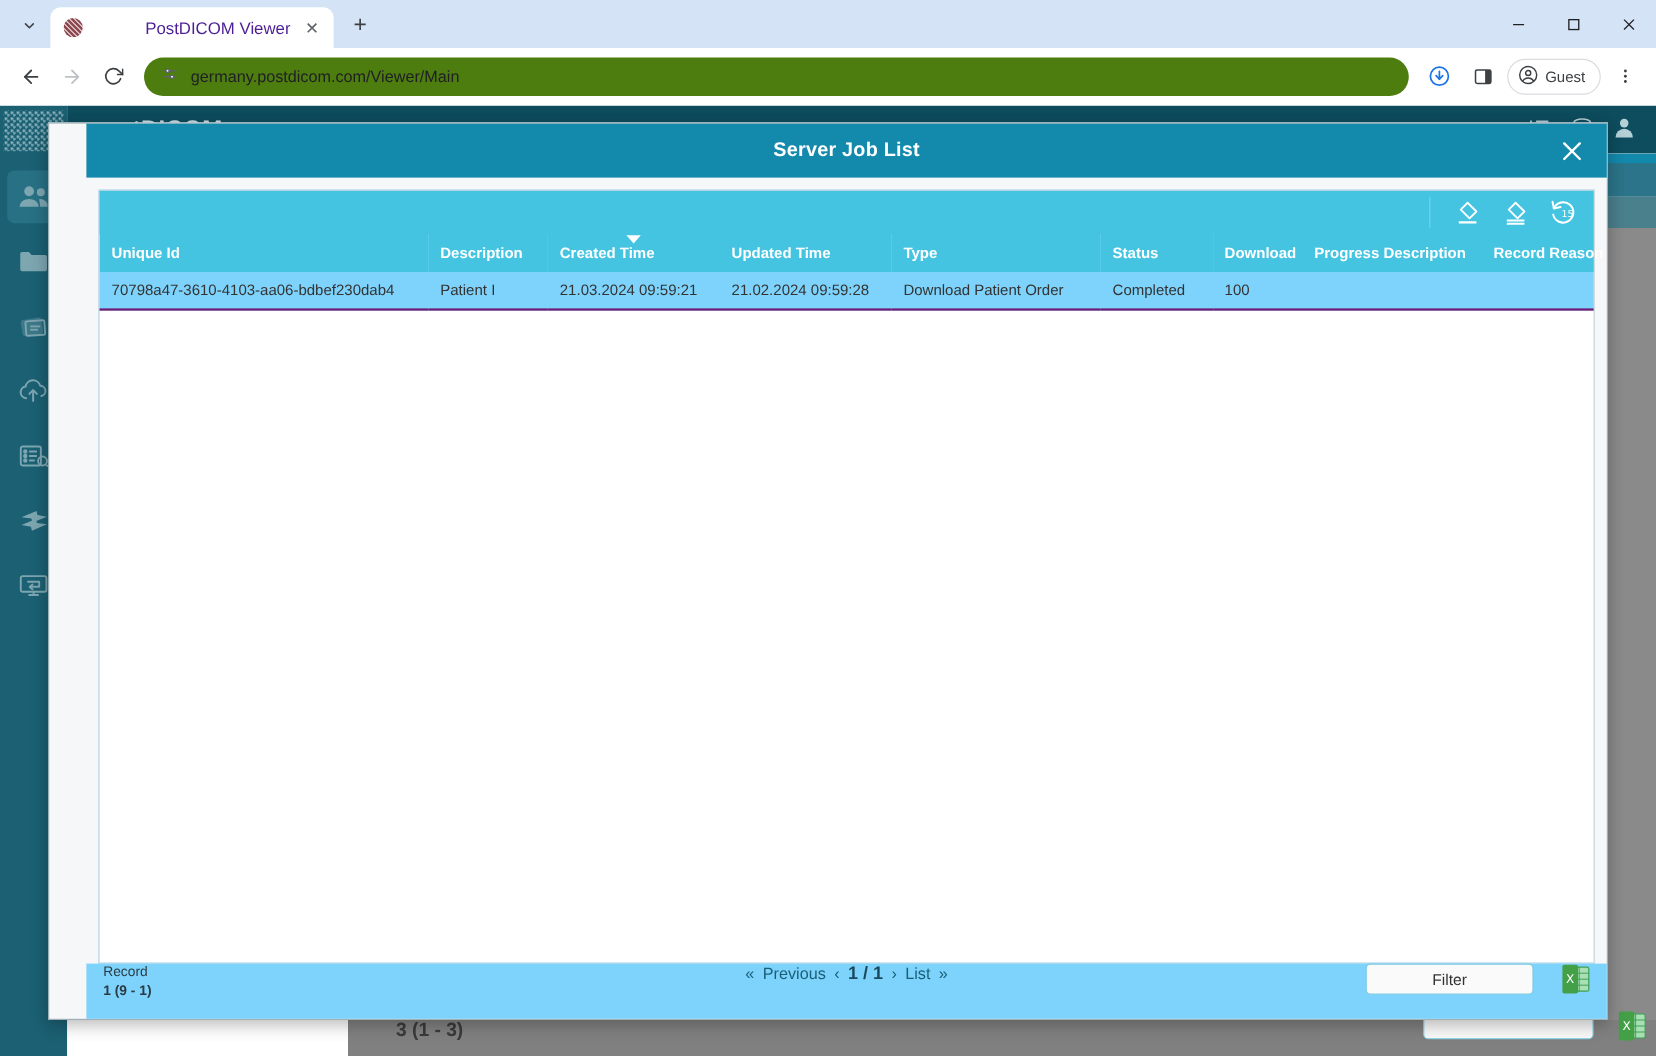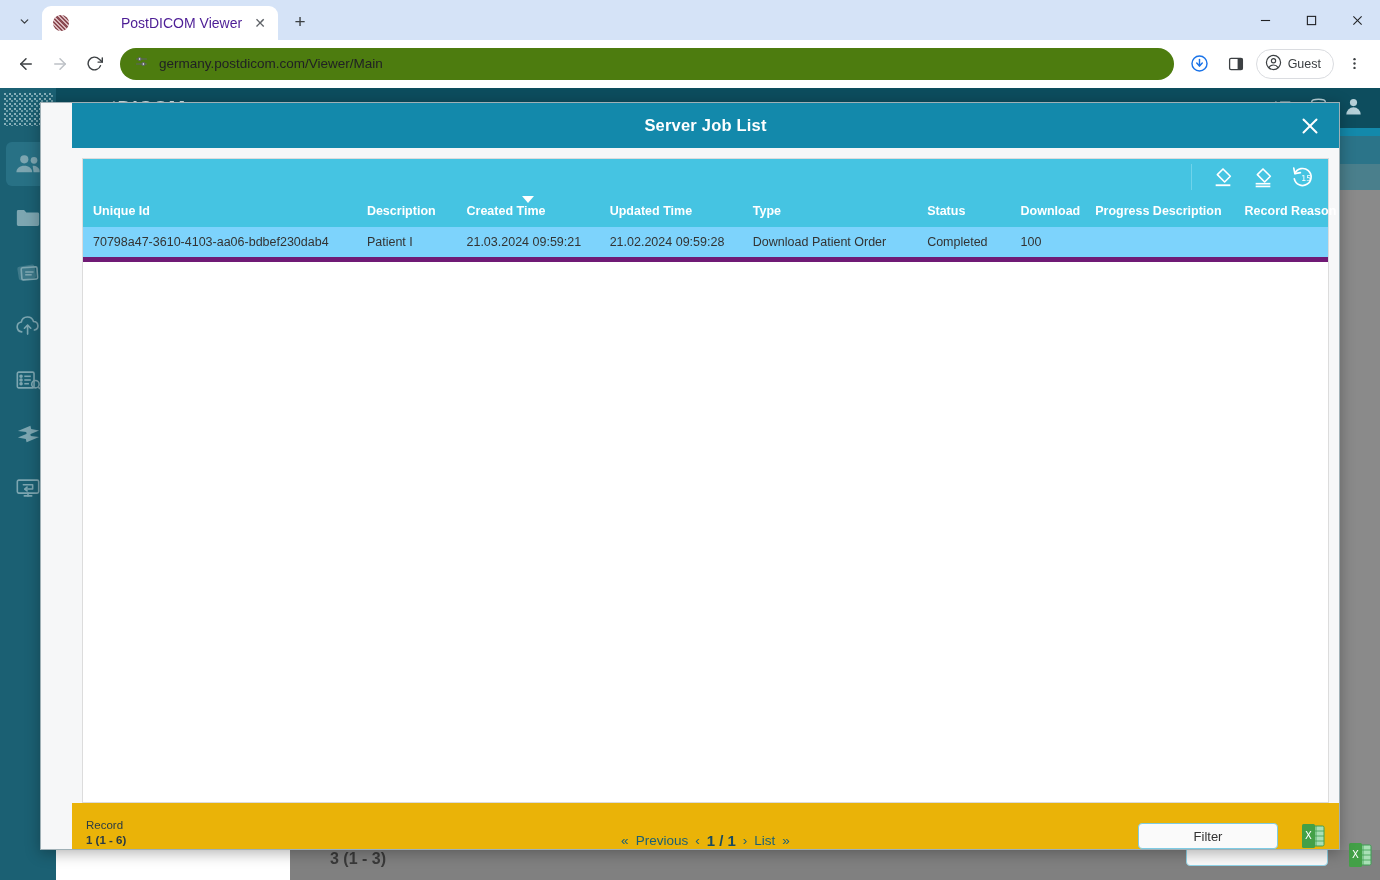--- a/index.html
+++ b/index.html
@@ -177,30 +177,30 @@
     text-align: left; padding: 8px 10px; height: 32px; position: relative;
     white-space: nowrap; cursor: pointer;
   }
   .sort-caret {
     position: absolute; left: 50%; top: 1px; transform: translateX(-50%);
     width: 0; height: 0; border-left: 6px solid transparent;
     border-right: 6px solid transparent; border-top: 7px solid #ffffff;
   }
   table.jobs tbody td {
     font-size: 12.5px; color: #333333; padding: 8px 10px;
-    border-bottom: 5px solid #701a75; white-space: nowrap;
+    border-bottom: 2px solid #701a75; white-space: nowrap;
     overflow: hidden; text-overflow: ellipsis;
   }
   table.jobs tbody tr { cursor: pointer; }
   .grid-fill { flex: 1; background: #ffffff; }
 
   .modal-footer {
     height: 46px; flex: 0 0 auto;
-    display: flex; align-items: flex-end; padding: 0 14px;
-    background: #eab308; position: relative;
+    display: flex; align-items: flex-start; padding: 0 14px;
+    background: #7dd3fc; position: relative;
   }
   .record-info { font-size: 11.5px; color: #2a3b44; line-height: 1.35; }
   .record-info b { font-weight: bold; }
   .pager {
     position: absolute; left: 50%; transform: translateX(-50%);
     display: flex; align-items: center; gap: 7px;
     font-size: 13.5px; color: #1a5f78;
   }
   .pager span { cursor: pointer; }
   .pager .pnum { font-size: 15px; font-weight: bold; color: #1a4a5e; cursor: default; }
@@ -515,21 +515,21 @@
             </tbody>
           </table>
 
           <div class="grid-fill"></div>
         </div>
       </div>
 
       <div class="modal-footer">
         <div class="record-info">
           <div>Record</div>
-          <div><b>1 (1 - 6)</b></div>
+          <div><b>1 (9 - 1)</b></div>
         </div>
 
         <div class="pager">
           <span>«</span>
           <span>Previous</span>
           <span>‹</span>
           <span class="pnum">1 / 1</span>
           <span>›</span>
           <span>List</span>
           <span>»</span>

